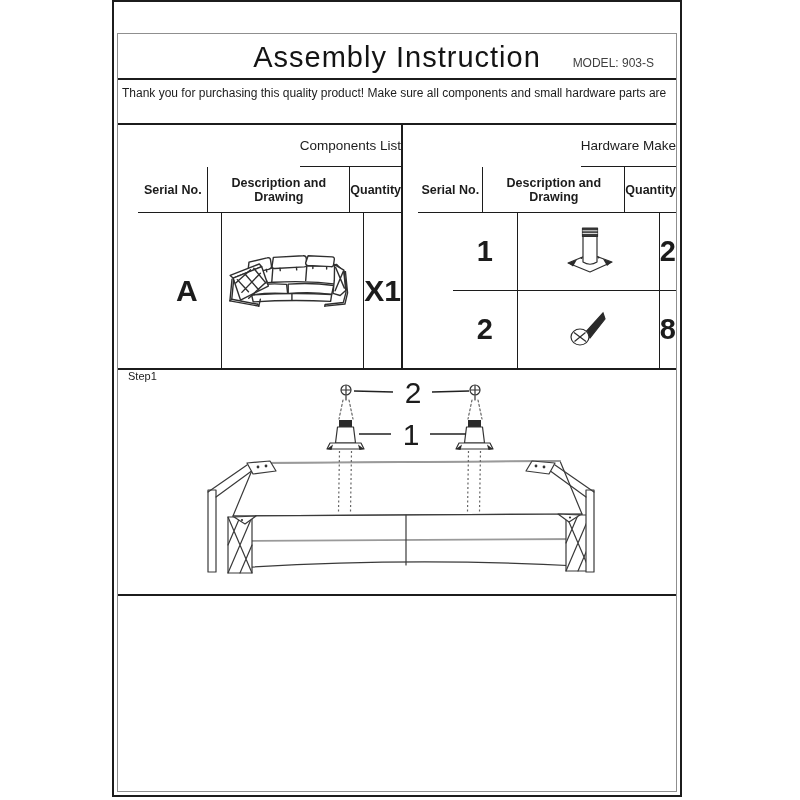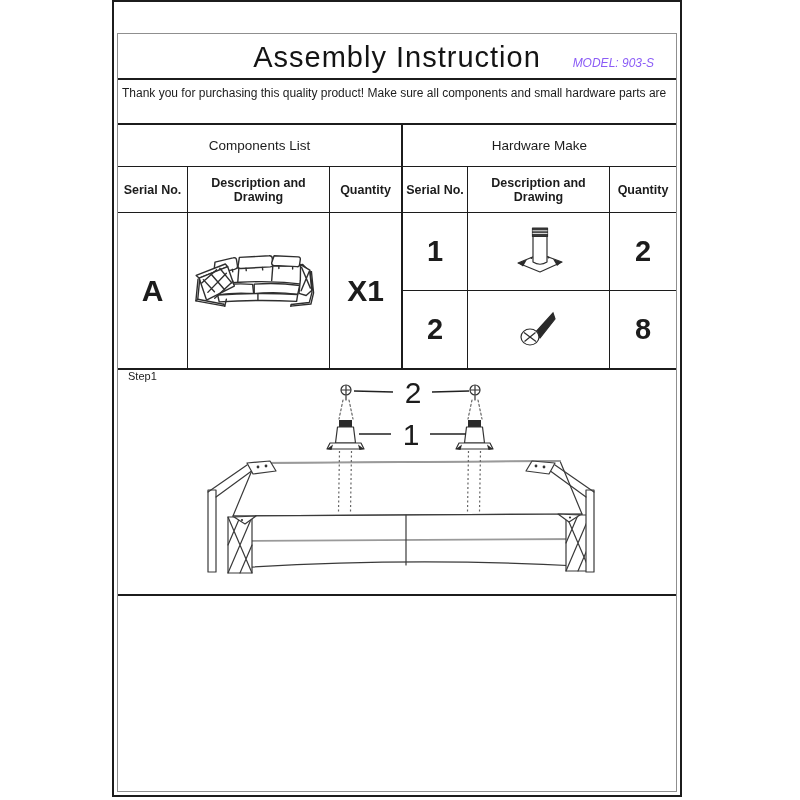--- a/index.html
+++ b/index.html
@@ -13,28 +13,28 @@
   }
   .inner{
     position:absolute;left:3px;top:3px;right:3px;bottom:3px;
     border:1px solid #8f8f8f;display:flex;flex-direction:column;margin-top:28px;
   }
   .title-row{height:46px;flex:none;border-bottom:2px solid #1c1c1c;position:relative;box-sizing:border-box;}
   .page-title{
     position:absolute;left:0;right:0;top:7px;text-align:center;
     font-size:29px;letter-spacing:1px;color:#141414;
   }
-  .model{position:absolute;right:22px;top:22px;font-size:12px;color:#8b5cf6;font-style:italic;}
+  .model{position:absolute;right:22px;top:22px;font-size:12px;color:#404040;}
   .note-row{
     height:45px;flex:none;border-bottom:2px solid #1c1c1c;box-sizing:border-box;
     font-size:12px;line-height:18px;padding:4px 0 15px 4px;white-space:nowrap;overflow:hidden;
   }
   .note-line2{padding-left:4px;}
   .tables{height:245px;flex:none;border-bottom:2px solid #1c1c1c;box-sizing:border-box;display:flex;}
-  .tbl{display:flex;flex-direction:column;box-sizing:border-box;}
+  .tbl{display:flex;flex-direction:column;box-sizing:border-box;align-items:flex-end;}
   .tbl-left{width:285px;border-right:2px solid #1c1c1c;}
   .tbl-right{flex:1;}
   .list-header{
     height:42px;flex:none;border-bottom:1.5px solid #1c1c1c;box-sizing:border-box;
     display:flex;align-items:center;justify-content:center;font-size:13.5px;
   }
   .col-row{height:46px;flex:none;border-bottom:1.5px solid #1c1c1c;box-sizing:border-box;display:flex;}
   .cell{
     box-sizing:border-box;border-right:1.5px solid #1c1c1c;display:flex;
     align-items:center;justify-content:center;text-align:center;position:relative;font-weight:bold;

